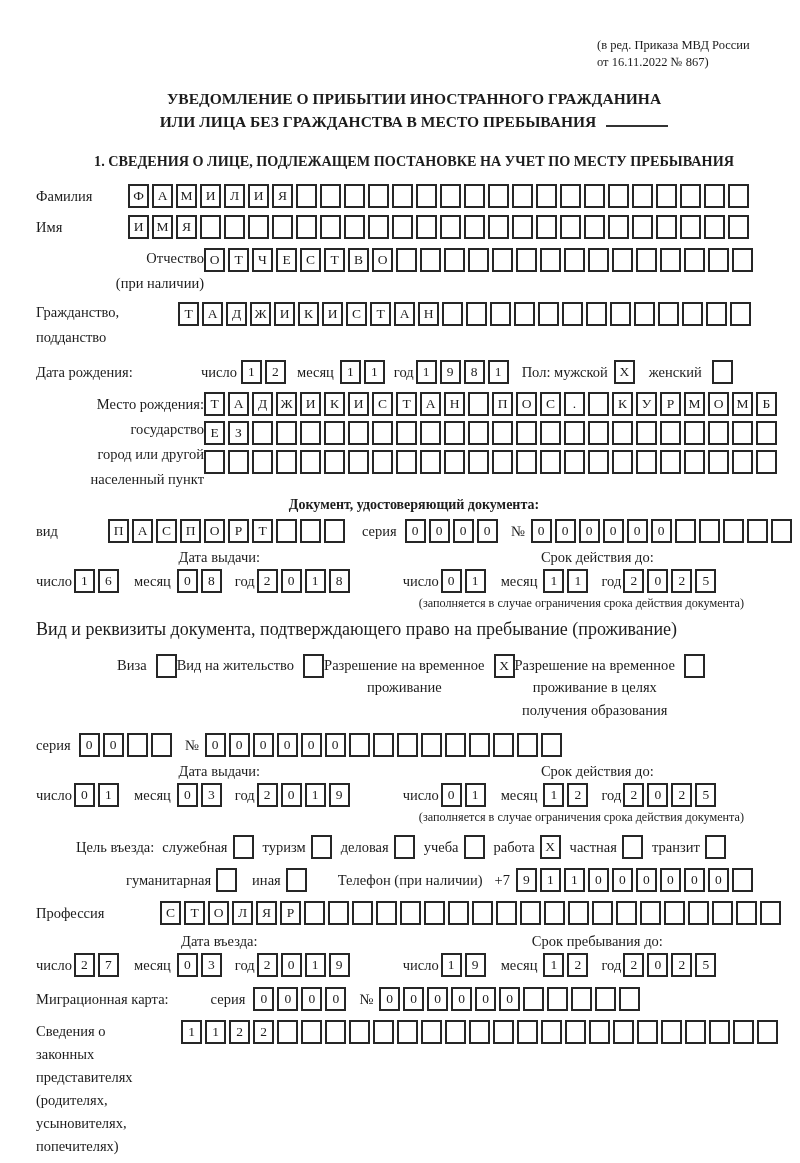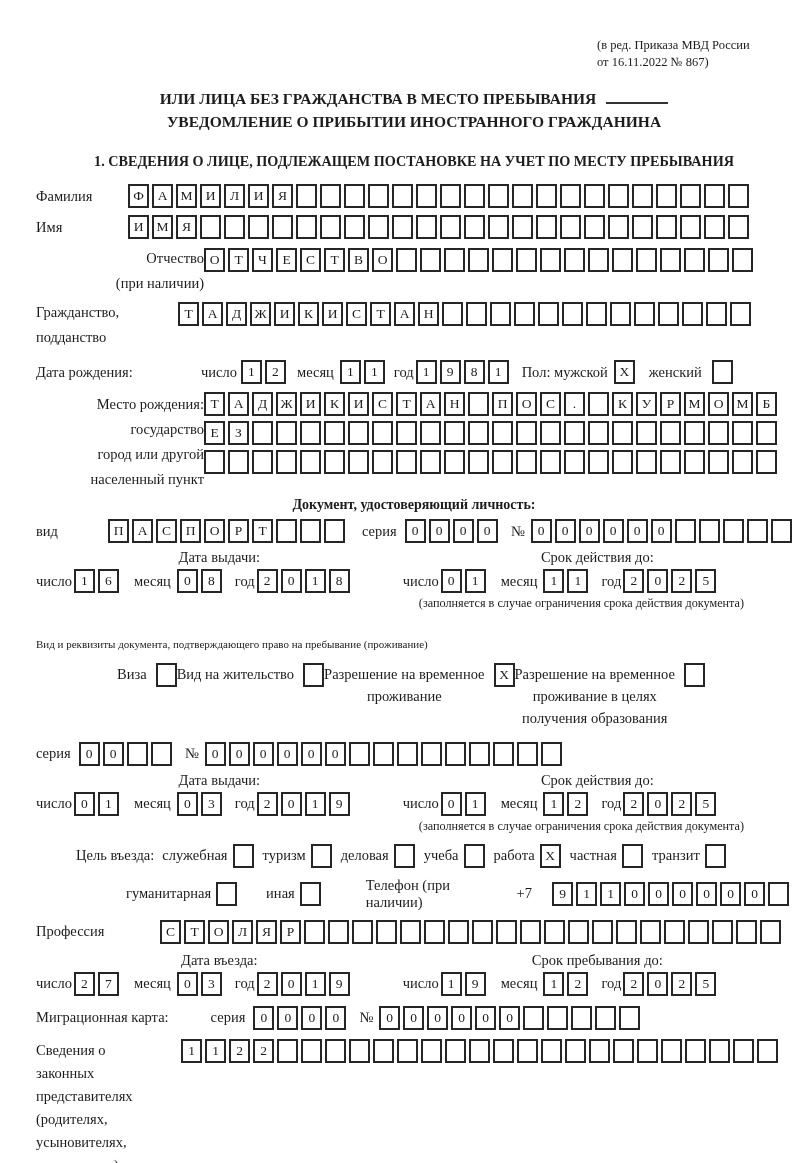--- a/index.html
+++ b/index.html
@@ -25,21 +25,21 @@
   .cb{margin-right:0;}
   .cells-col .cells{margin-bottom:5px;}
   .doc-header{margin-top:5px;text-align:center;font-weight:bold;font-size:14px;}
   
   .date-pair{display:flex;margin-top:6px;font-size:14.5px;}
   .dcol-l{flex:0 0 48.5%;} .dcol-r{flex:1;}
   .dhead{text-align:center;font-size:14.5px;}
   .drow{display:flex;align-items:center;margin-top:3px;}
   .drow .dl1{margin-right:2px;} .drow .dl2{margin:0 6px 0 12px;} .drow .dl3{margin:0 2px 0 10px;}
   .note{font-size:12.2px;text-align:right;padding-right:48px;margin-top:3px;}
-  .intro{margin-top:24px;font-size:11px;line-height:1.75;}
+  .intro{margin-top:3px;font-size:18px;line-height:1.75;}
   
   .res-row{display:flex;align-items:flex-start;justify-content:center;margin-top:8px;padding-right:6px;font-size:14.5px;}
   .res-opt{display:flex;align-items:flex-start;}
   .res-label{white-space:pre-line;text-align:center;line-height:1.55;margin-right:9px;}
   
   .p-item{display:flex;align-items:center;margin-right:9px;}
   .p-item .cb{margin-left:5px;}
   .indent2{margin-left:90px;}
   .phone-lbl{margin:0 12px 0 22px;}
   .phone-prefix{margin-right:6px;}
@@ -53,22 +53,22 @@
 </head>
 <body>
 
 <div class="page">
 
   <div class="appendix-sub">(в ред. Приказа МВД России
 от 16.11.2022 № 867)</div>
 
 
   <div class="title">
+    <div>УВЕДОМЛЕНИЕ О ПРИБЫТИИ ИНОСТРАННОГО ГРАЖДАНИНА</div>
     <div><span>ИЛИ ЛИЦА БЕЗ ГРАЖДАНСТВА В МЕСТО ПРЕБЫВАНИЯ</span><span class="title-underline"></span></div>
-    <div>УВЕДОМЛЕНИЕ О ПРИБЫТИИ ИНОСТРАННОГО ГРАЖДАНИНА</div>
   </div>
 
   <div class="section1">1. СВЕДЕНИЯ О ЛИЦЕ, ПОДЛЕЖАЩЕМ ПОСТАНОВКЕ НА УЧЕТ ПО МЕСТУ ПРЕБЫВАНИЯ</div>
 
   <div class="row" style="margin-top:14px;">
     <span class="lbl w92">Фамилия</span>
     <span class="cells">
         <span class="cell">Ф</span>
         <span class="cell">А</span>
         <span class="cell">М</span>
@@ -296,21 +296,21 @@
           <span class="cell"></span>
           <span class="cell"></span>
           <span class="cell"></span>
           <span class="cell"></span>
           <span class="cell"></span>
           <span class="cell"></span>
         </span>
     </span>
   </div>
 
-  <div class="doc-header">Документ, удостоверяющий личность:</div>
+  <div class="doc-header">Документ, удостоверяющий документа:</div>
 
   <div class="row" style="margin-top:6px;">
     <span class="lbl w72">вид</span>
     <span class="cells">
         <span class="cell">П</span>
         <span class="cell">А</span>
         <span class="cell">С</span>
         <span class="cell">П</span>
         <span class="cell">О</span>
         <span class="cell">Р</span>
@@ -517,21 +517,21 @@
     <span class="p-item">
         <span>частная</span>
         <span class="cb"></span>
       </span>
     <span class="p-item" style="margin-right:0;">
         <span>транзит</span>
         <span class="cb"></span>
       </span>
   </div>
 
-  <div class="row indent2" style="margin-top:9px;gap:14px;">
+  <div class="row indent2" style="margin-top:9px;">
     <span class="p-item">
         <span>гуманитарная</span>
         <span class="cb"></span>
       </span>
     <span class="p-item" style="margin-left:6px;">
         <span>иная</span>
         <span class="cb"></span>
       </span>
     <span class="lbl phone-lbl">Телефон (при наличии)</span>
     <span class="lbl phone-prefix">+7</span>

